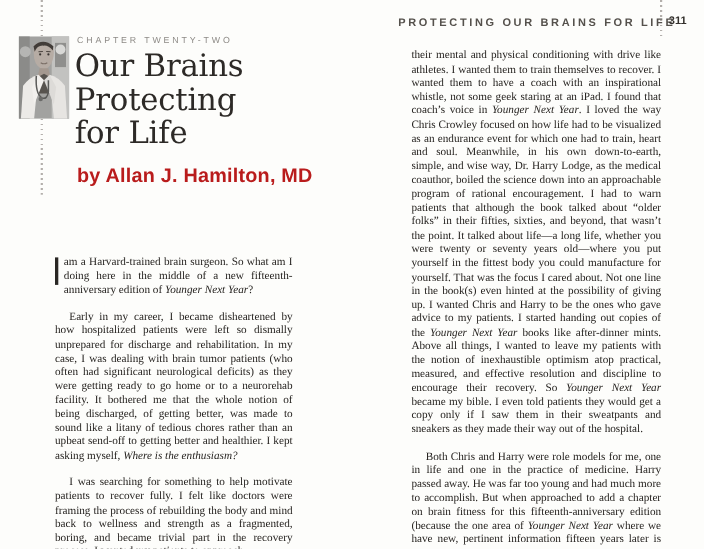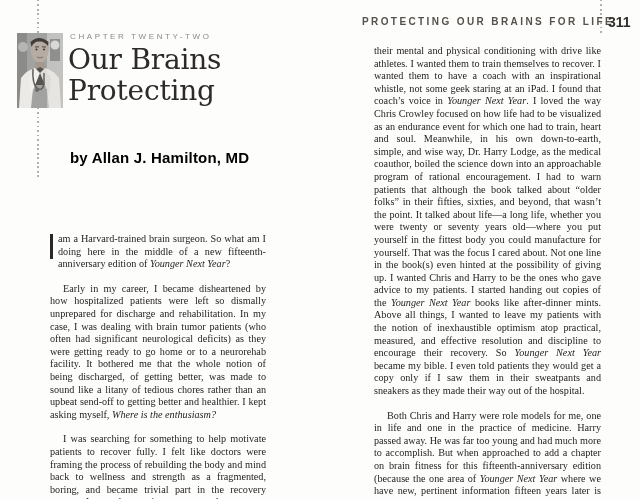--- a/index.html
+++ b/index.html
@@ -31,36 +31,36 @@
   }
   .title{
     position:absolute;left:68px;top:45px;
     font-family:"DejaVu Serif",serif;
     font-size:28px;line-height:30.5px;color:#2d2a27;
     letter-spacing:-0.2px;
   }
   .byline{
     position:absolute;left:70px;top:149px;
     font-family:"Liberation Sans",sans-serif;
-    font-size:15px;font-weight:bold;color:#000000;
+    font-size:18px;font-weight:bold;color:#b91c1c;
     letter-spacing:0.2px;white-space:nowrap;text-align:right;
   }
 
   
   .running-header{
     position:absolute;left:362px;top:16px;width:231px;
     text-align:right;
     font-family:"Liberation Sans",sans-serif;
     font-size:10px;font-weight:bold;letter-spacing:2.4px;
     color:#55514c;white-space:nowrap;
   }
   .folio{
     position:absolute;left:608px;top:14px;
     font-family:"Liberation Sans",sans-serif;
-    font-size:14px;font-weight:bold;color:#33302c;
+    font-size:10px;font-weight:bold;color:#33302c;
   }
 
   
   .column{
     position:absolute;
     font-size:10.2px;line-height:12.6px;
     color:#262320;text-align:justify;
   }
   .col-left{left:38px;top:221px;width:240px;}
   .col-right{left:362px;top:33px;width:251px;}
@@ -110,20 +110,21 @@
 
     <path d="M16 36 Q15 52 21 56 Q26 58 27 50 L27 40" stroke="#5a5a58" stroke-width="1.4" fill="none"></path>
     <circle cx="20" cy="57" r="2" fill="#6a6a68"></circle>
   </svg>
 
   <div class="chapter-label">CHAPTER TWENTY-TWO</div>
 
   <div class="title">
     <div>Our Brains</div>
     <div>Protecting</div>
+    <div>for Life</div>
   </div>
 
   <div class="byline">by Allan J. Hamilton, MD</div>
 
   <div class="column col-left">
     <p>
       <span class="drop-cap">I</span><span>am a Harvard-trained brain surgeon. So what am I doing here in the middle of a new fifteenth-anniversary edition of <em>Younger Next Year</em>?</span>
     </p>
     <p class="indent">Early in my career, I became disheartened by how hospitalized patients were left so dismally unprepared for discharge and rehabilitation. In my case, I was dealing with brain tumor patients (who often had significant neurological deficits) as they were getting ready to go home or to a neurorehab facility. It bothered me that the whole notion of being discharged, of getting better, was made to sound like a litany of tedious chores rather than an upbeat send-off to getting better and healthier. I kept asking myself, <em>Where is the enthusiasm?</em></p>
     <p class="indent">I was searching for something to help motivate patients to recover fully. I felt like doctors were framing the process of rebuilding the body and mind back to wellness and strength as a fragmented, boring, and became trivial part in the recovery process. I wanted my patients to approach</p>

